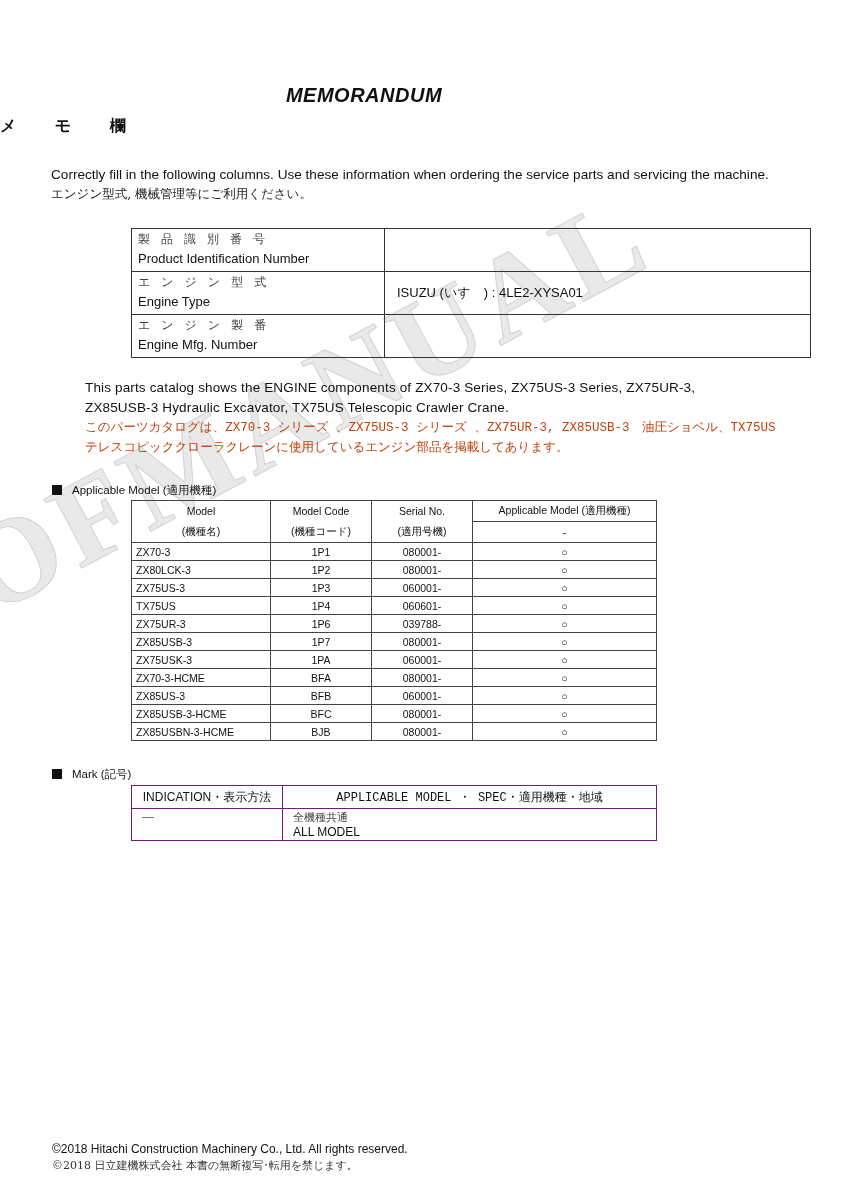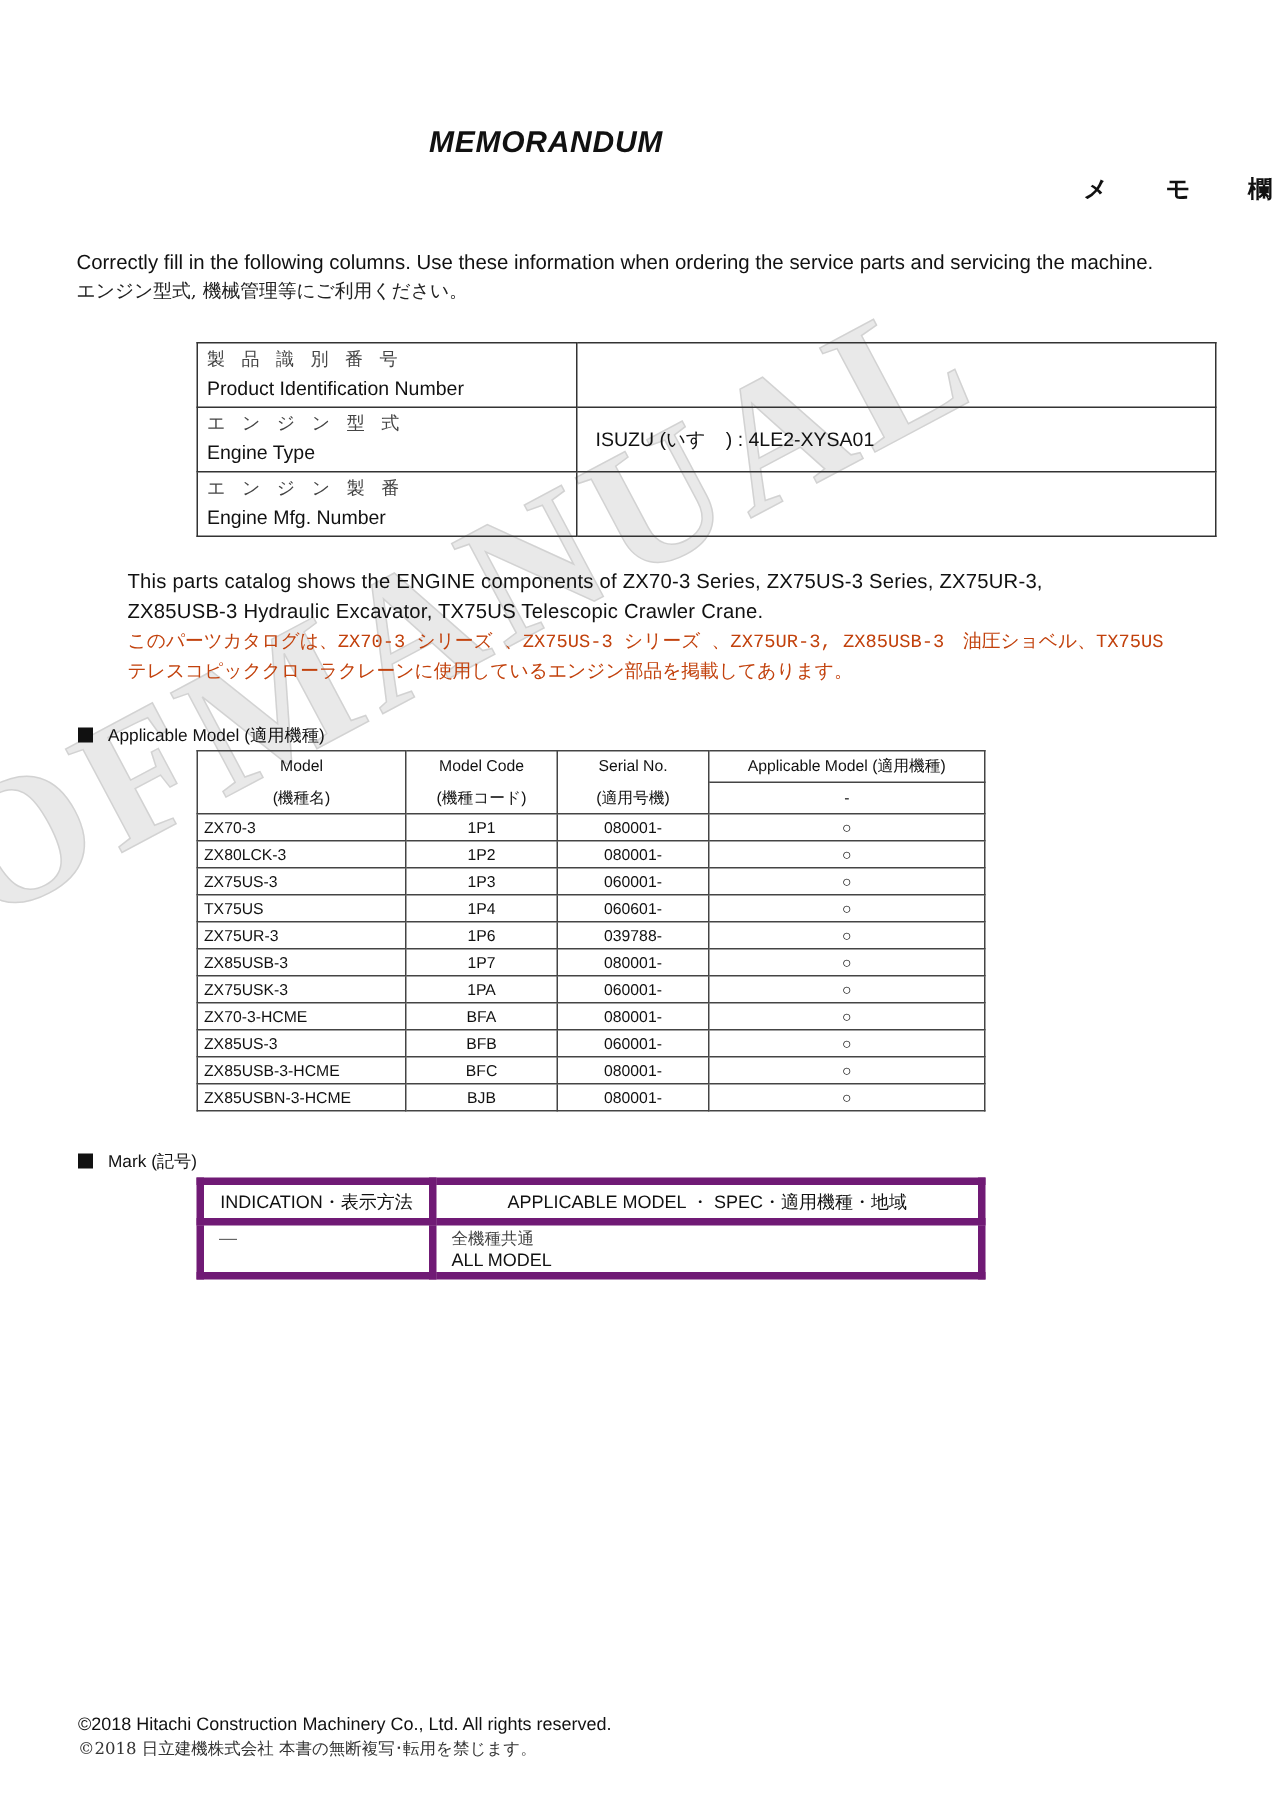--- a/index.html
+++ b/index.html
@@ -1,20 +1,20 @@
 <!DOCTYPE html>
 <html><head>
 <meta charset="utf-8">
 <style>
   html, body { margin: 0; padding: 0; background: #ffffff; }
   body { width: 848px; height: 1200px; position: relative; overflow: hidden;
          font-family: "Liberation Sans", "DejaVu Sans", sans-serif; color: #111; }
   .abs { position: absolute; }
   .title { left: 0; width: 728px; top: 84px; text-align: center; font-weight: bold; font-size: 20px; letter-spacing: 0.5px; font-style: italic; }
-  .subtitle { left: 0; width: 848px; top: 116px; text-align: right; font-weight: bold; font-size: 16px; word-spacing: 34px; }
+  .subtitle { left: 0; width: 848px; top: 116px; text-align: left; font-weight: bold; font-size: 16px; word-spacing: 34px; }
   .intro-en { left: 51px; top: 167px; font-size: 13.6px; }
   .intro-ja { left: 51px; top: 186px; font-size: 12.5px; font-family: "DejaVu Serif", serif; color: #222; }
 
   table { border-collapse: collapse; }
   .id-table { left: 131px; top: 228px; width: 680px; }
   .id-table td { border: 1px solid #333; height: 40px; vertical-align: top; padding: 1px 6px; font-size: 13px; }
   .id-table td.lab { width: 240px; }
   .id-table .ja { display:block; font-family: "DejaVu Serif", serif; font-size: 12px; color:#444; letter-spacing: 11px; line-height: 19px; }
   .id-table .en { display:block; line-height: 19px; }
   .id-table td.val { vertical-align: middle; font-size: 13px; padding-left: 12px; }
@@ -25,21 +25,21 @@
 
   .sec-head { left: 52px; font-size: 11.5px; }
   .sec-head .sq { display:inline-block; width: 10px; height: 10px; background:#111; margin-right: 10px; vertical-align: -1px; }
 
   .model-table { left: 131px; top: 500px; width: 526px; font-size: 10.5px; }
   .model-table td, .model-table th { border: 1px solid #444; font-weight: normal; height: 17px; padding: 0 4px; }
   .model-table th { height: 20px; }
   .model-table .c { text-align: center; }
 
   .mark-table { left: 131px; top: 785px; width: 526px; font-size: 12px; }
-  .mark-table td { border: 5px solid #701a75; padding: 1px 10px; }
+  .mark-table td { border: 1px solid #701a75; padding: 1px 10px; }
   .mark-table .hdr td { height: 20px; }
 
   .footer1 { left: 52px; top: 1142px; font-size: 12px; }
   .footer2 { left: 52px; top: 1158px; font-size: 11px; font-family: "DejaVu Serif", serif; color:#333; }
 
   .watermark { left: -60px; top: 520px; font-size: 120px; font-weight: bold; color: #e4e4e4;
                transform: rotate(-28deg); transform-origin: left top; letter-spacing: 6px;
                -webkit-text-stroke: 1px #c8c8c8; pointer-events:none; z-index: 0; opacity: 0.8; font-family:"Liberation Serif", serif;}
   .content { position: relative; z-index: 1; }
 </style>
@@ -182,21 +182,21 @@
     </table>
 
   <div class="abs sec-head" style="top:767px">
     <span class="sq"></span><span>Mark (記号)</span>
   </div>
 
   <table class="abs mark-table">
     <tbody>
         <tr class="hdr">
       <td style="width:130px; text-align:center;">INDICATION・表示方法</td>
-      <td style="text-align:center;">APPLICABLE MODEL ・ SPEC・適用機種・地域</td>
+      <td style="text-align:center;font-family:Liberation Mono, monospace;">APPLICABLE MODEL ・ SPEC・適用機種・地域</td>
     </tr>
     <tr>
       <td style="vertical-align:top; color:#666;">—</td>
       <td>
         <div style="font-family:'DejaVu Serif', serif; color:#444; font-size:11px;">全機種共通</div>
         <div>ALL MODEL</div>
       </td>
     </tr>
   </tbody>
     </table>

